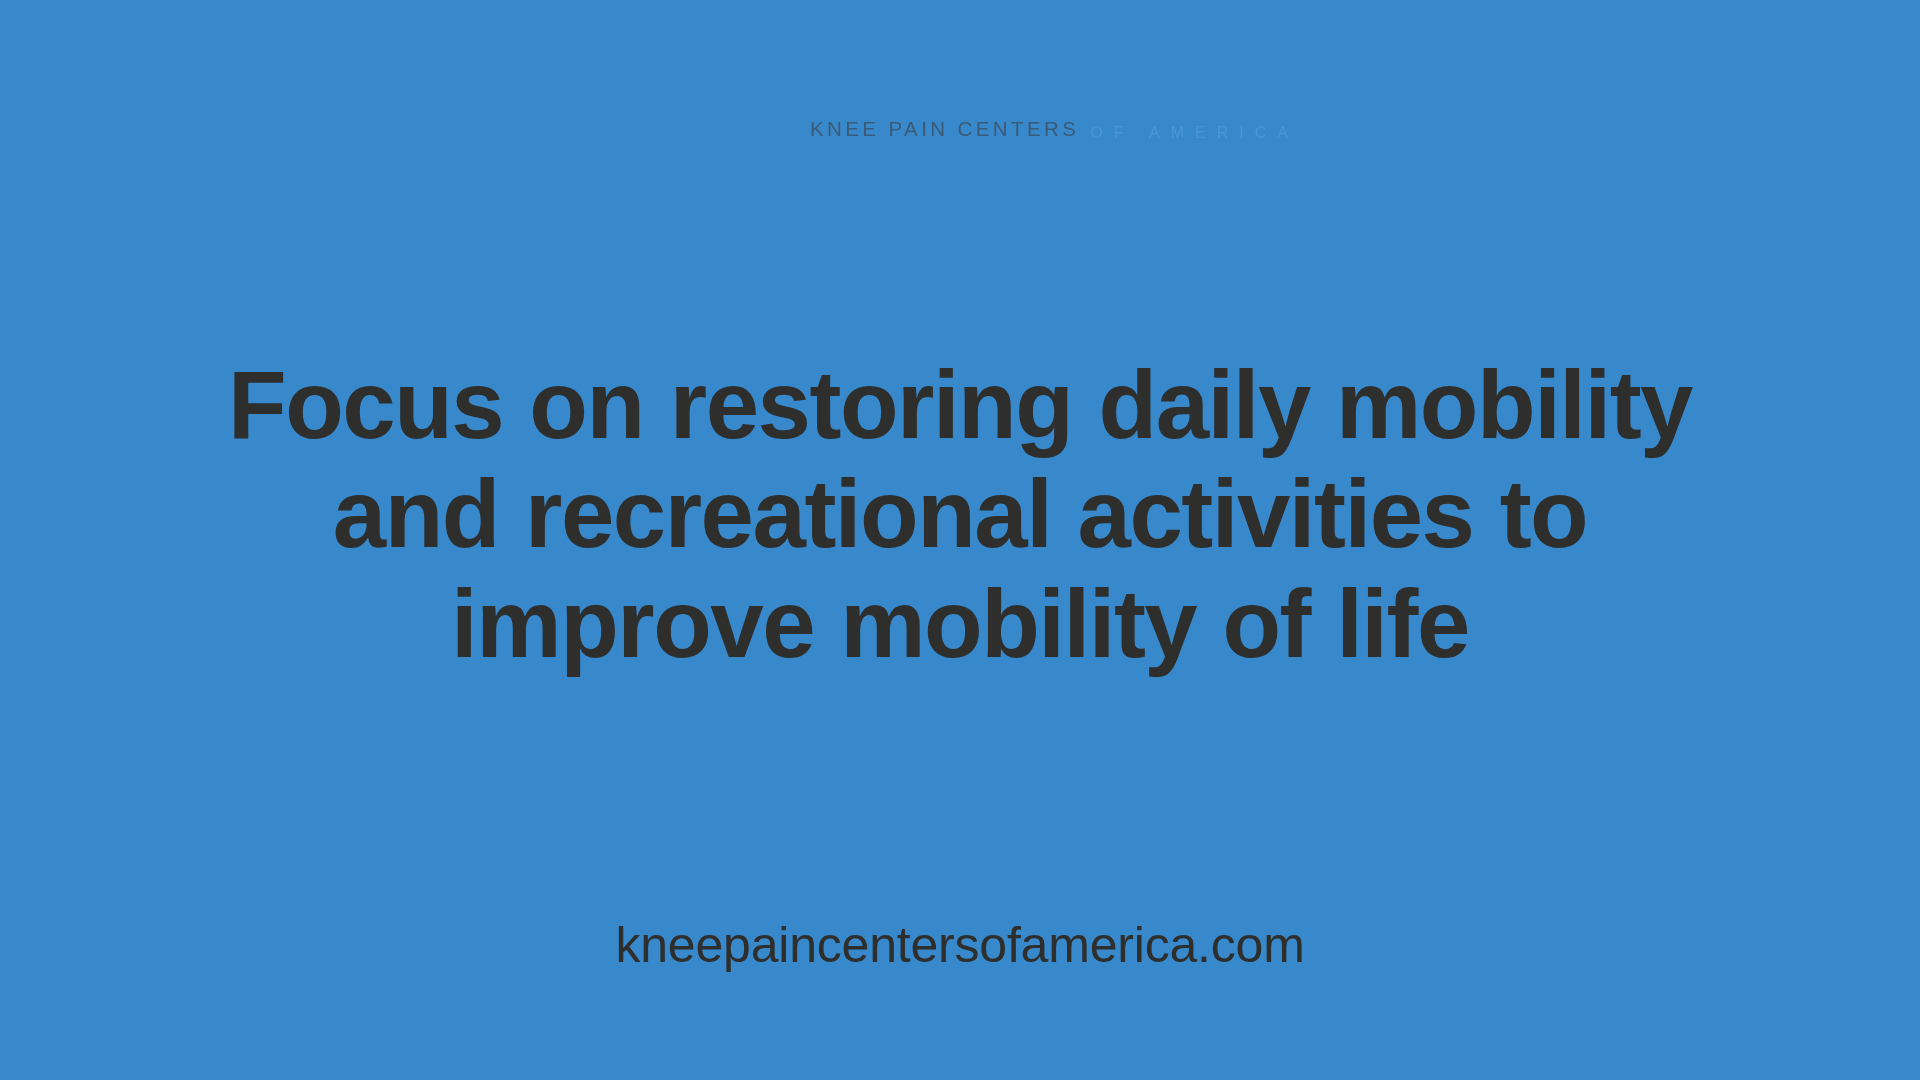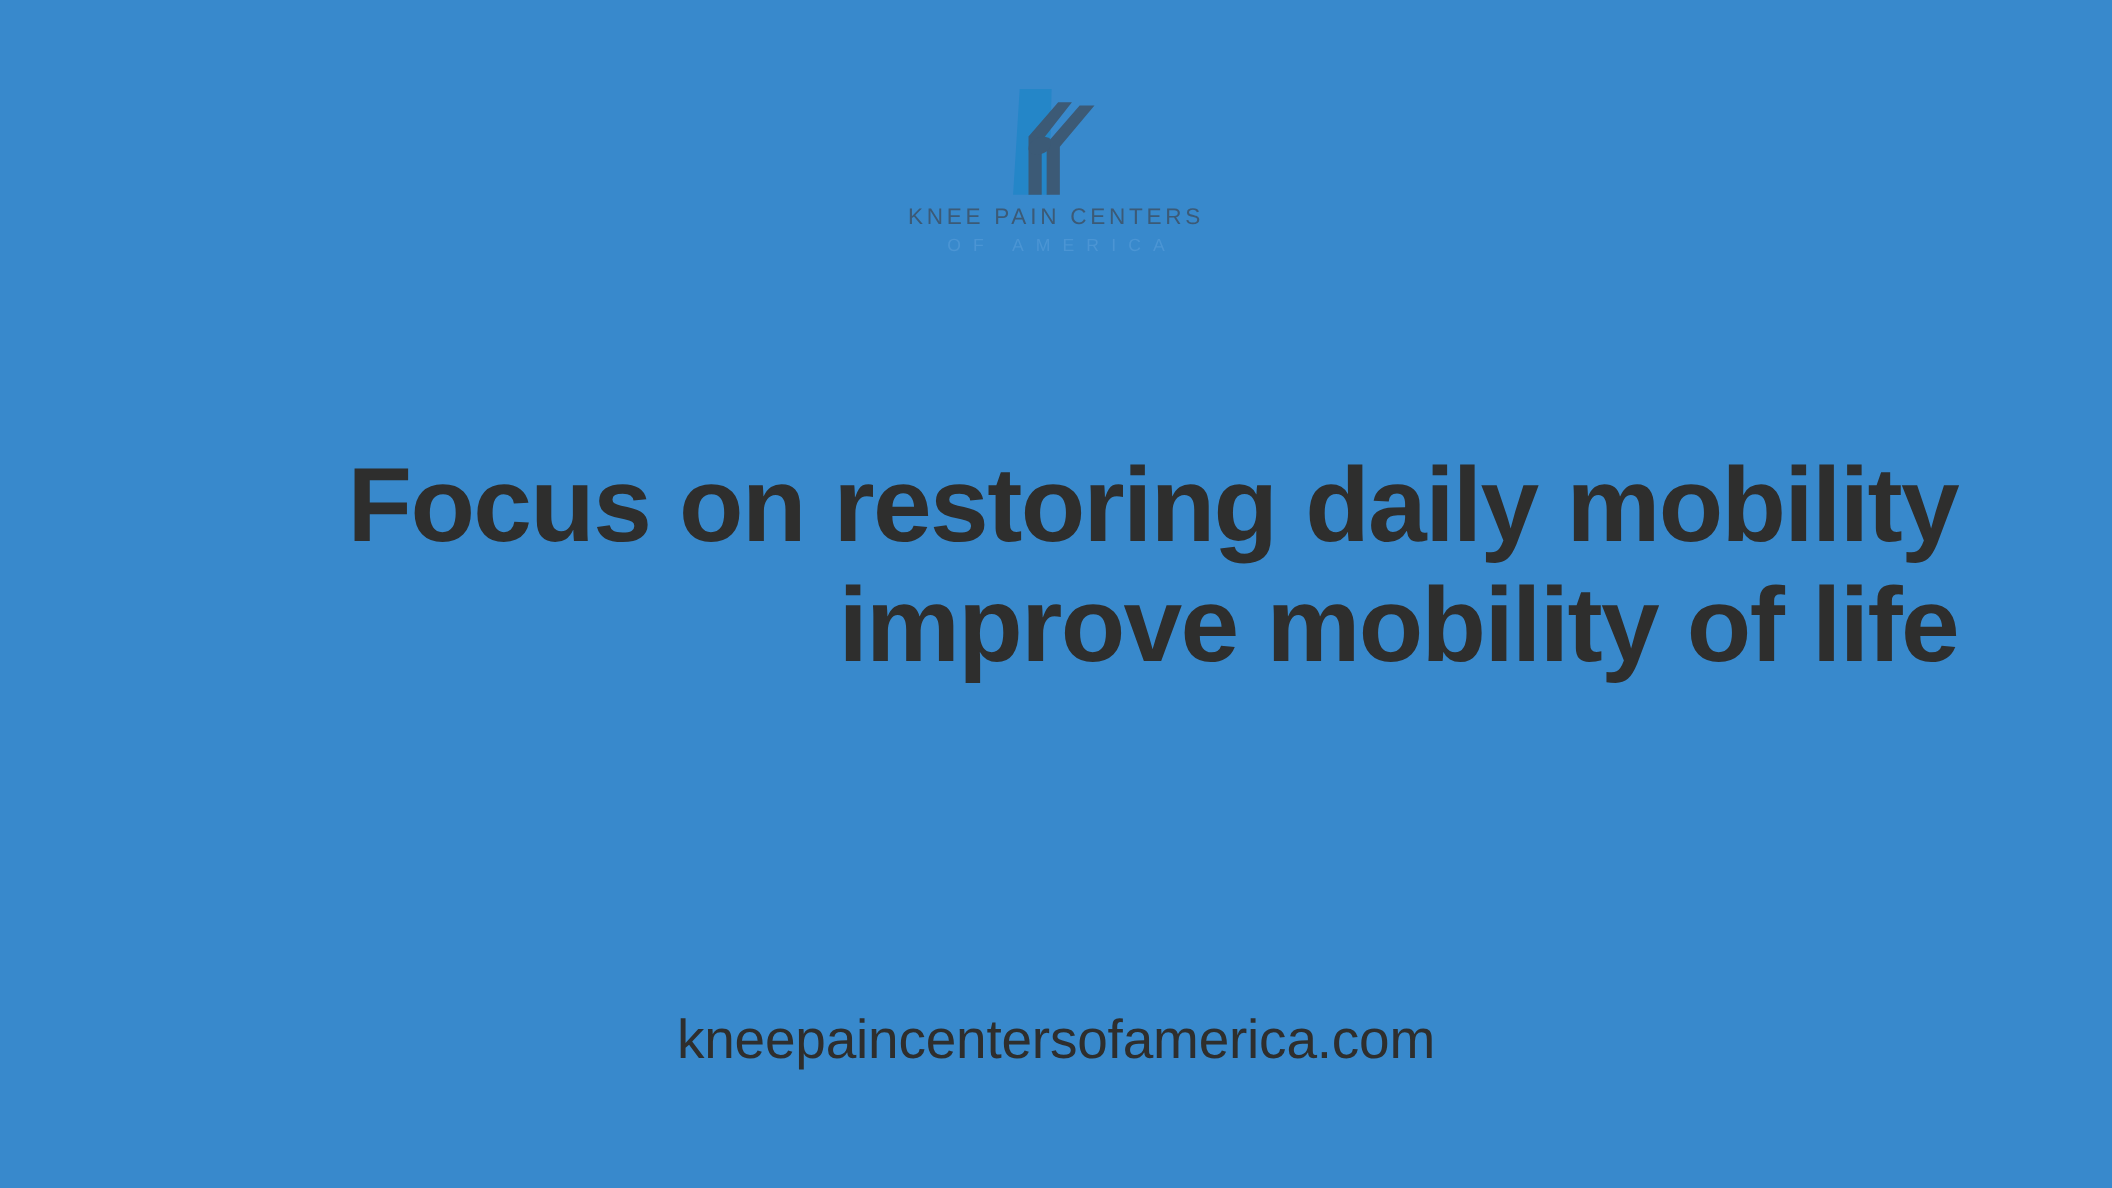--- a/index.html
+++ b/index.html
@@ -26,21 +26,21 @@
   }
 
   
   .logo-lockup {
     position: absolute;
     top: 78px;
     left: 50%;
     transform: translateX(-50%);
     width: 300px;
     display: flex;
-    flex-direction: column;
+    flex-direction: row;
     align-items: center;
   }
 
   .logo-mark {
     width: 150px;
     height: 102px;
     display: block;
     margin-bottom: 8px;
   }
 
@@ -67,21 +67,21 @@
   }
 
   
   .headline {
     position: absolute;
     top: 50%;
     left: 50%;
     transform: translate(-50%, -50%);
     margin-top: -26px;
     width: 1640px;
-    text-align: right;
+    text-align: center;
     color: #2e2e2d;
     font-family: "Liberation Sans", sans-serif;
     font-weight: 700;
     font-size: 96px;
     line-height: 1.14;
     letter-spacing: -1.5px;
     word-spacing: 1px;
   }
 
   .headline-line {
@@ -124,18 +124,19 @@
       <path d="M66.5,52.5 L62,50 L62,62 L66.5,62 Z" fill="#3889cc" opacity="0.0"></path>
     </svg>
 
     <div class="logo-wordmark">KNEE PAIN CENTERS</div>
 
     <div class="logo-subwordmark">OF AMERICA</div>
   </div>
 
   <div class="headline">
     <span class="headline-line">Focus on restoring daily mobility</span>
+    <span class="headline-line">and recreational activities to</span>
     <span class="headline-line">improve mobility of life</span>
   </div>
 
   <div class="site-url">kneepaincentersofamerica.com</div>
 
 </div>
 
 </body></html>

